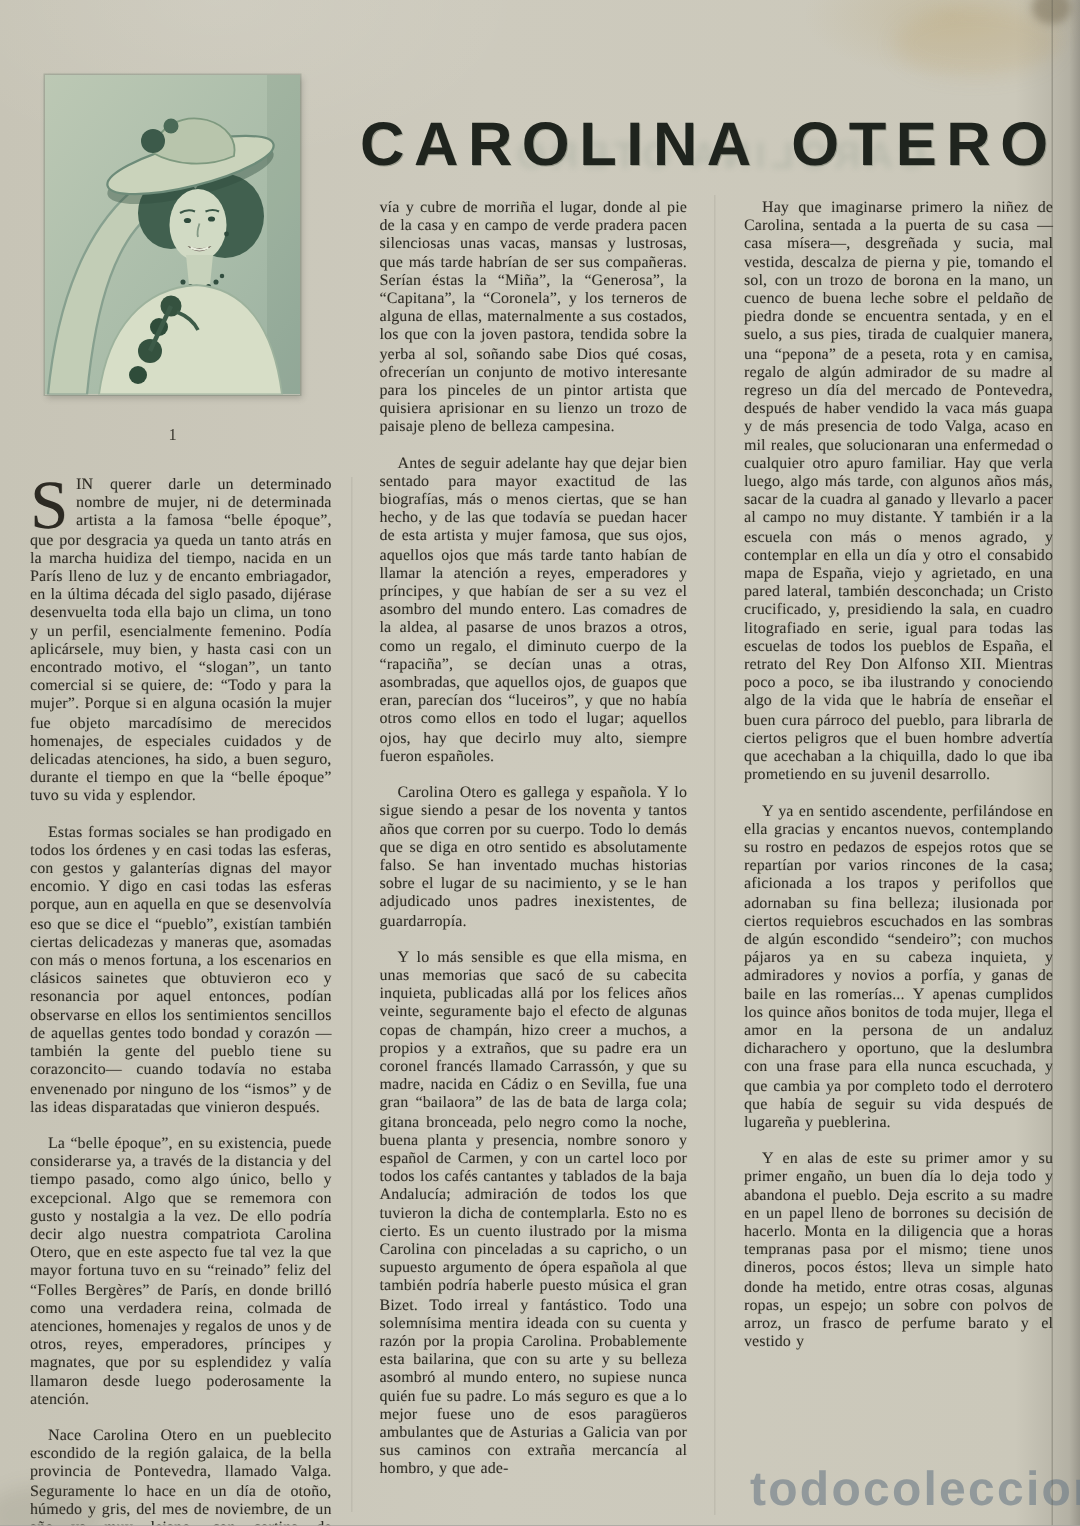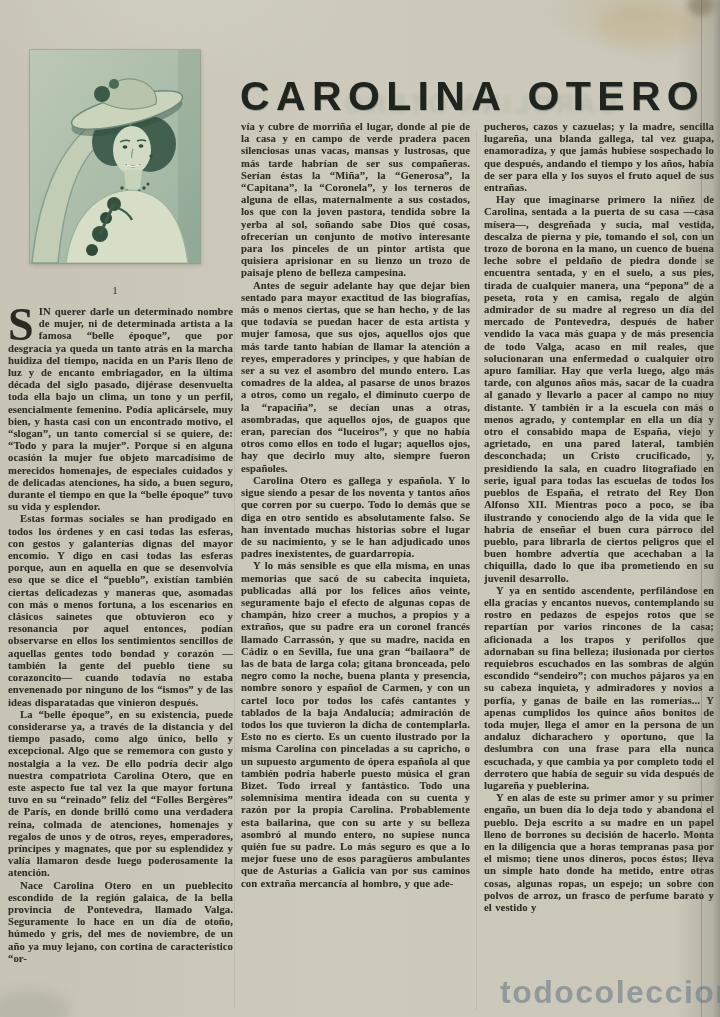--- a/index.html
+++ b/index.html
@@ -40,23 +40,23 @@
     box-shadow:0 0 0 1px rgba(110,125,110,0.35), 1px 2px 4px rgba(60,60,50,0.25);}
   .photo svg{display:block;}
   .photo-caption{position:absolute;left:30px;top:284px;width:170px;text-align:center;
     font-size:11px;color:#3a382f;}
 
   .colrule{position:absolute;width:1px;background:rgba(80,80,68,0.10);}
   .rule-a{left:234px;top:318px;height:690px;}
   .rule-b{left:476px;top:130px;height:880px;}
 
   .col{position:absolute;overflow:hidden;text-align:justify;}
-  .col p{margin:0;text-indent:12px;font-size:10.6px;line-height:12.2px;
+  .col p{margin:12px;text-indent:12px;font-size:10.6px;line-height:12.2px;
     letter-spacing:0.1px;word-spacing:0.6px;
-    text-shadow:0.3px 0.3px 0 rgba(80,72,58,0.28);font-weight:bold;}
+    text-shadow:0.3px 0.3px 0 rgba(80,72,58,0.28);}
   .col p.np{text-indent:0;}
   .col-left{left:8px;top:306px;width:225px;height:711px;}
   .col-mid{left:241px;top:121px;width:229px;height:896px;}
   .col-right{left:484px;top:121px;width:230px;height:896px;}
   .dropcap{float:left;font-size:46px;line-height:34px;padding:2px 5px 0 0;
     color:#2c2a23;font-family:"Liberation Serif",serif;}
 
   .watermark{position:absolute;left:500px;top:974px;
     font-family:"Liberation Sans","DejaVu Sans",sans-serif;font-weight:bold;
     font-size:32px;letter-spacing:1.5px;white-space:nowrap;
@@ -146,21 +146,20 @@
   </div>
 
   <div class="col col-mid">
     <p class="np">vía y cubre de morriña el lugar, donde al pie de la casa y en campo de verde pradera pacen silenciosas unas vacas, mansas y lustrosas, que más tarde habrían de ser sus compañeras. Serían éstas la “Miña”, la “Generosa”, la “Capitana”, la “Coronela”, y los terneros de alguna de ellas, maternalmente a sus costados, los que con la joven pastora, tendida sobre la yerba al sol, soñando sabe Dios qué cosas, ofrecerían un conjunto de motivo interesante para los pinceles de un pintor artista que quisiera aprisionar en su lienzo un trozo de paisaje pleno de belleza campesina.</p>
     <p>Antes de seguir adelante hay que dejar bien sentado para mayor exactitud de las biografías, más o menos ciertas, que se han hecho, y de las que todavía se puedan hacer de esta artista y mujer famosa, que sus ojos, aquellos ojos que más tarde tanto habían de llamar la atención a reyes, emperadores y príncipes, y que habían de ser a su vez el asombro del mundo entero. Las comadres de la aldea, al pasarse de unos brazos a otros, como un regalo, el diminuto cuerpo de la “rapaciña”, se decían unas a otras, asombradas, que aquellos ojos, de guapos que eran, parecían dos “luceiros”, y que no había otros como ellos en todo el lugar; aquellos ojos, hay que decirlo muy alto, siempre fueron españoles.</p>
     <p>Carolina Otero es gallega y española. Y lo sigue siendo a pesar de los noventa y tantos años que corren por su cuerpo. Todo lo demás que se diga en otro sentido es absolutamente falso. Se han inventado muchas historias sobre el lugar de su nacimiento, y se le han adjudicado unos padres inexistentes, de guardarropía.</p>
     <p>Y lo más sensible es que ella misma, en unas memorias que sacó de su cabecita inquieta, publicadas allá por los felices años veinte, seguramente bajo el efecto de algunas copas de champán, hizo creer a muchos, a propios y a extraños, que su padre era un coronel francés llamado Carrassón, y que su madre, nacida en Cádiz o en Sevilla, fue una gran “bailaora” de las de bata de larga cola; gitana bronceada, pelo negro como la noche, buena planta y presencia, nombre sonoro y español de Carmen, y con un cartel loco por todos los cafés cantantes y tablados de la baja Andalucía; admiración de todos los que tuvieron la dicha de contemplarla. Esto no es cierto. Es un cuento ilustrado por la misma Carolina con pinceladas a su capricho, o un supuesto argumento de ópera española al que también podría haberle puesto música el gran Bizet. Todo irreal y fantástico. Todo una solemnísima mentira ideada con su cuenta y razón por la propia Carolina. Probablemente esta bailarina, que con su arte y su belleza asombró al mundo entero, no supiese nunca quién fue su padre. Lo más seguro es que a lo mejor fuese uno de esos paragüeros ambulantes que de Asturias a Galicia van por sus caminos con extraña mercancía al hombro, y que ade-</p>
   </div>
 
   <div class="col col-right">
-    <p class="np">pucheros, cazos y cazuelas; y la madre, sencilla lugareña, una blanda gallega, tal vez guapa, enamoradiza, y que jamás hubiese sospechado lo que después, andando el tiempo y los años, había de ser para ella y los suyos el fruto aquel de sus entrañas.</p>
     <p>Hay que imaginarse primero la niñez de Carolina, sentada a la puerta de su casa —casa mísera—, desgreñada y sucia, mal vestida, descalza de pierna y pie, tomando el sol, con un trozo de borona en la mano, un cuenco de buena leche sobre el peldaño de piedra donde se encuentra sentada, y en el suelo, a sus pies, tirada de cualquier manera, una “pepona” de a peseta, rota y en camisa, regalo de algún admirador de su madre al regreso un día del mercado de Pontevedra, después de haber vendido la vaca más guapa y de más presencia de todo Valga, acaso en mil reales, que solucionaran una enfermedad o cualquier otro apuro familiar. Hay que verla luego, algo más tarde, con algunos años más, sacar de la cuadra al ganado y llevarlo a pacer al campo no muy distante. Y también ir a la escuela con más o menos agrado, y contemplar en ella un día y otro el consabido mapa de España, viejo y agrietado, en una pared lateral, también desconchada; un Cristo crucificado, y, presidiendo la sala, en cuadro litografiado en serie, igual para todas las escuelas de todos los pueblos de España, el retrato del Rey Don Alfonso XII. Mientras poco a poco, se iba ilustrando y conociendo algo de la vida que le habría de enseñar el buen cura párroco del pueblo, para librarla de ciertos peligros que el buen hombre advertía que acechaban a la chiquilla, dado lo que iba prometiendo en su juvenil desarrollo.</p>
     <p>Y ya en sentido ascendente, perfilándose en ella gracias y encantos nuevos, contemplando su rostro en pedazos de espejos rotos que se repartían por varios rincones de la casa; aficionada a los trapos y perifollos que adornaban su fina belleza; ilusionada por ciertos requiebros escuchados en las sombras de algún escondido “sendeiro”; con muchos pájaros ya en su cabeza inquieta, y admiradores y novios a porfía, y ganas de baile en las romerías... Y apenas cumplidos los quince años bonitos de toda mujer, llega el amor en la persona de un andaluz dicharachero y oportuno, que la deslumbra con una frase para ella nunca escuchada, y que cambia ya por completo todo el derrotero que había de seguir su vida después de lugareña y pueblerina.</p>
     <p>Y en alas de este su primer amor y su primer engaño, un buen día lo deja todo y abandona el pueblo. Deja escrito a su madre en un papel lleno de borrones su decisión de hacerlo. Monta en la diligencia que a horas tempranas pasa por el mismo; tiene unos dineros, pocos éstos; lleva un simple hato donde ha metido, entre otras cosas, algunas ropas, un espejo; un sobre con polvos de arroz, un frasco de perfume barato y el vestido y</p>
   </div>
 
   <div class="watermark">todocoleccion</div>
 
 </div>
 
 </body></html>

